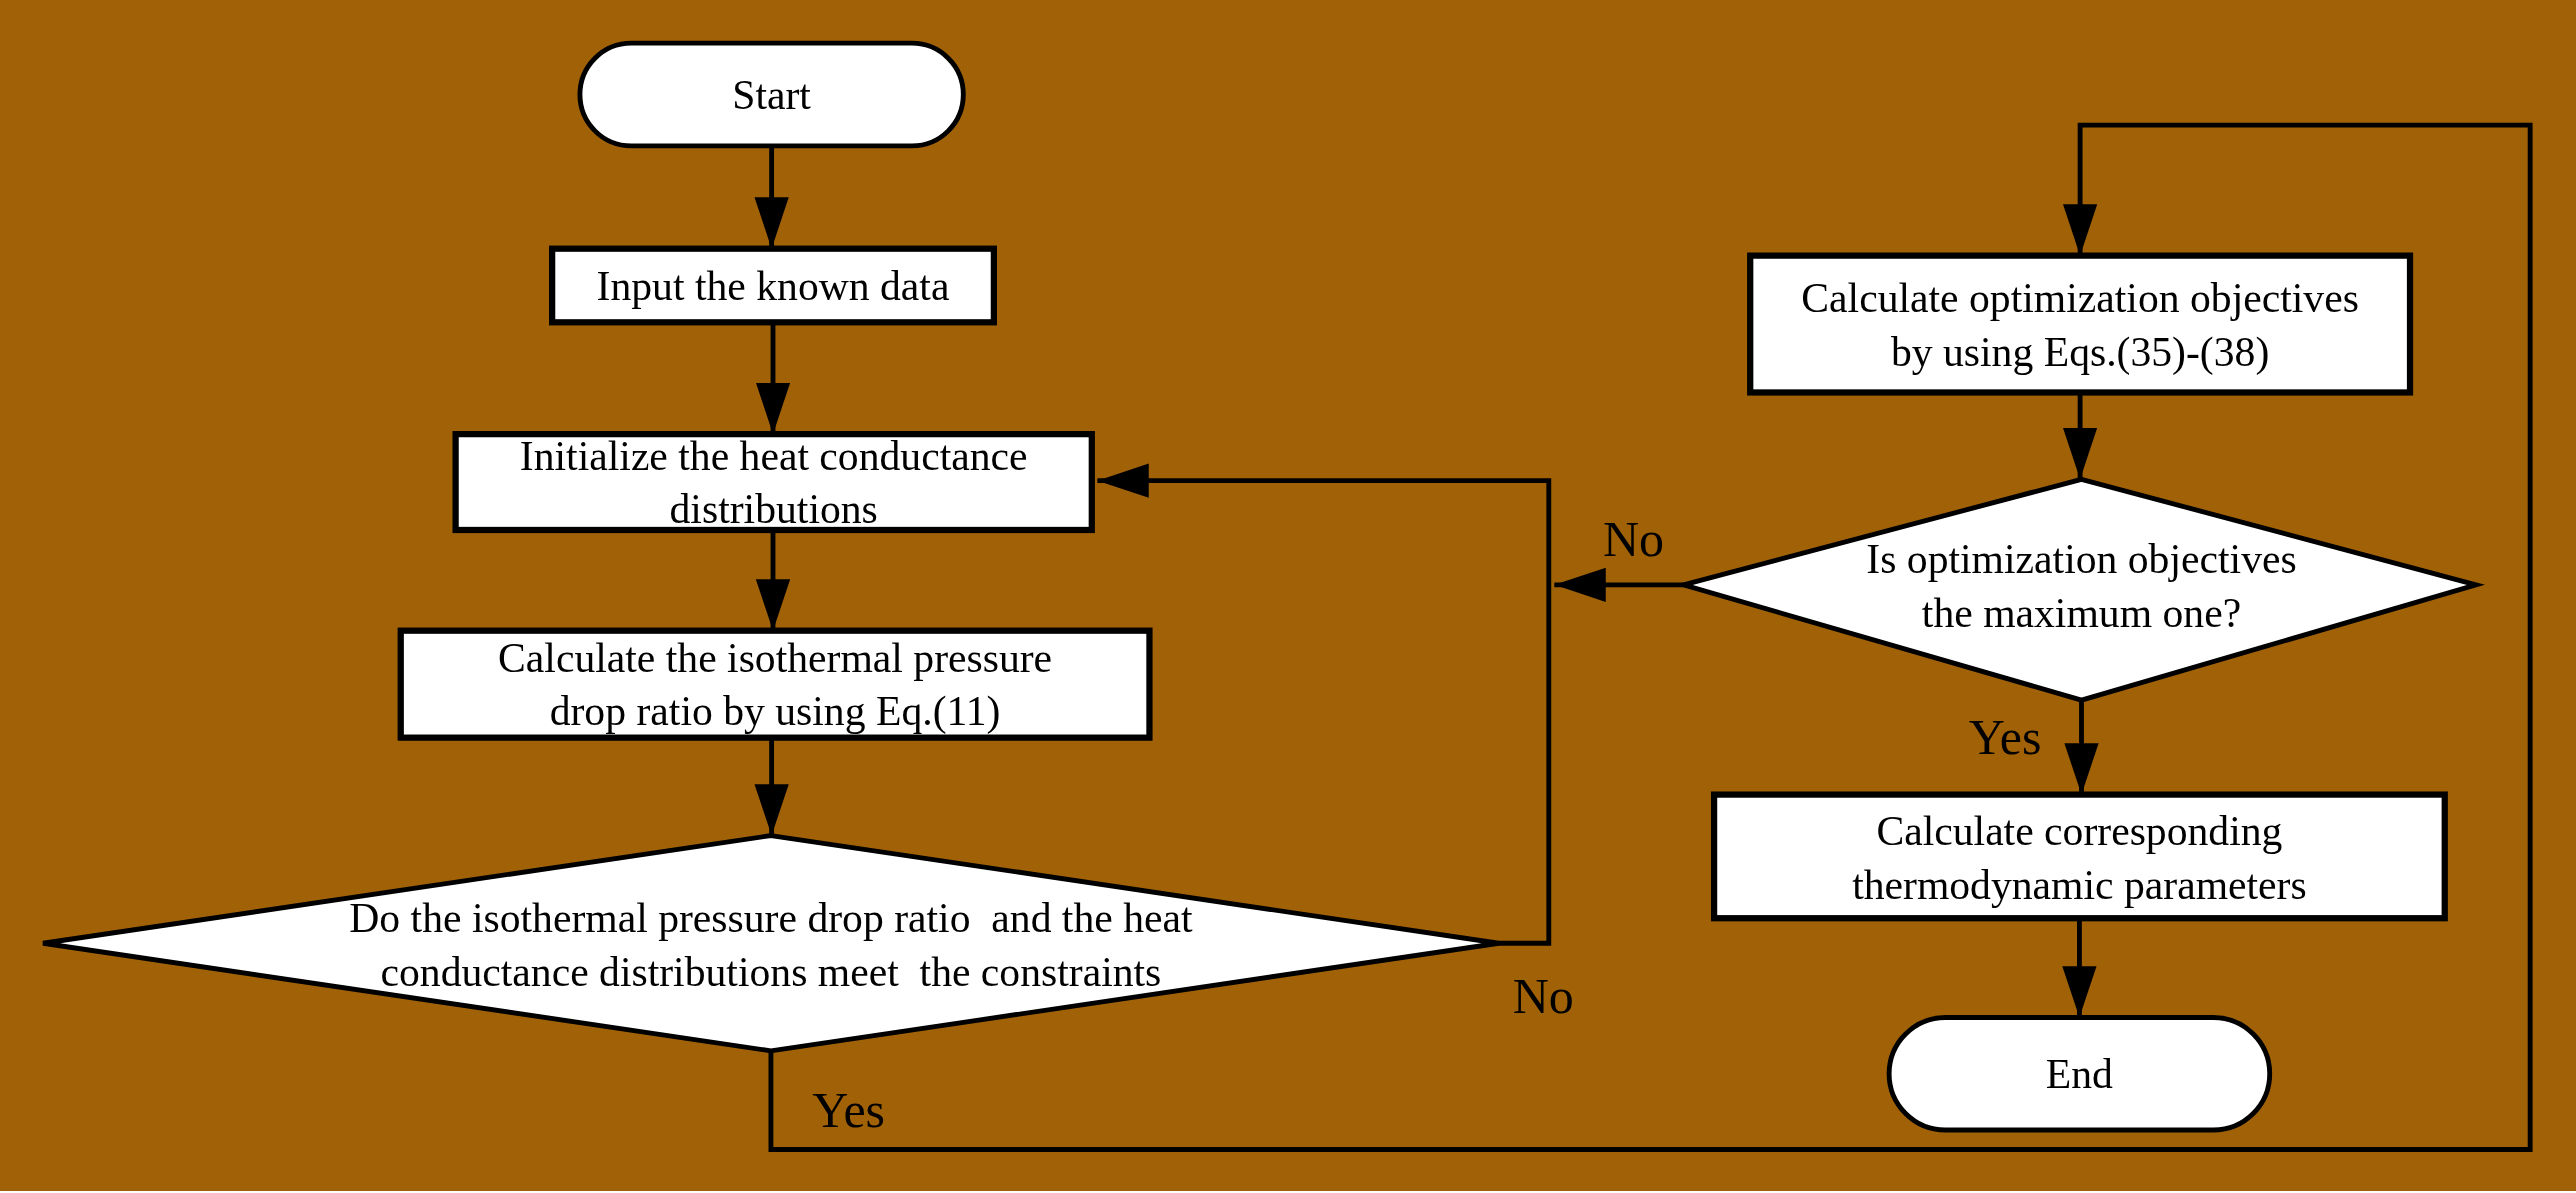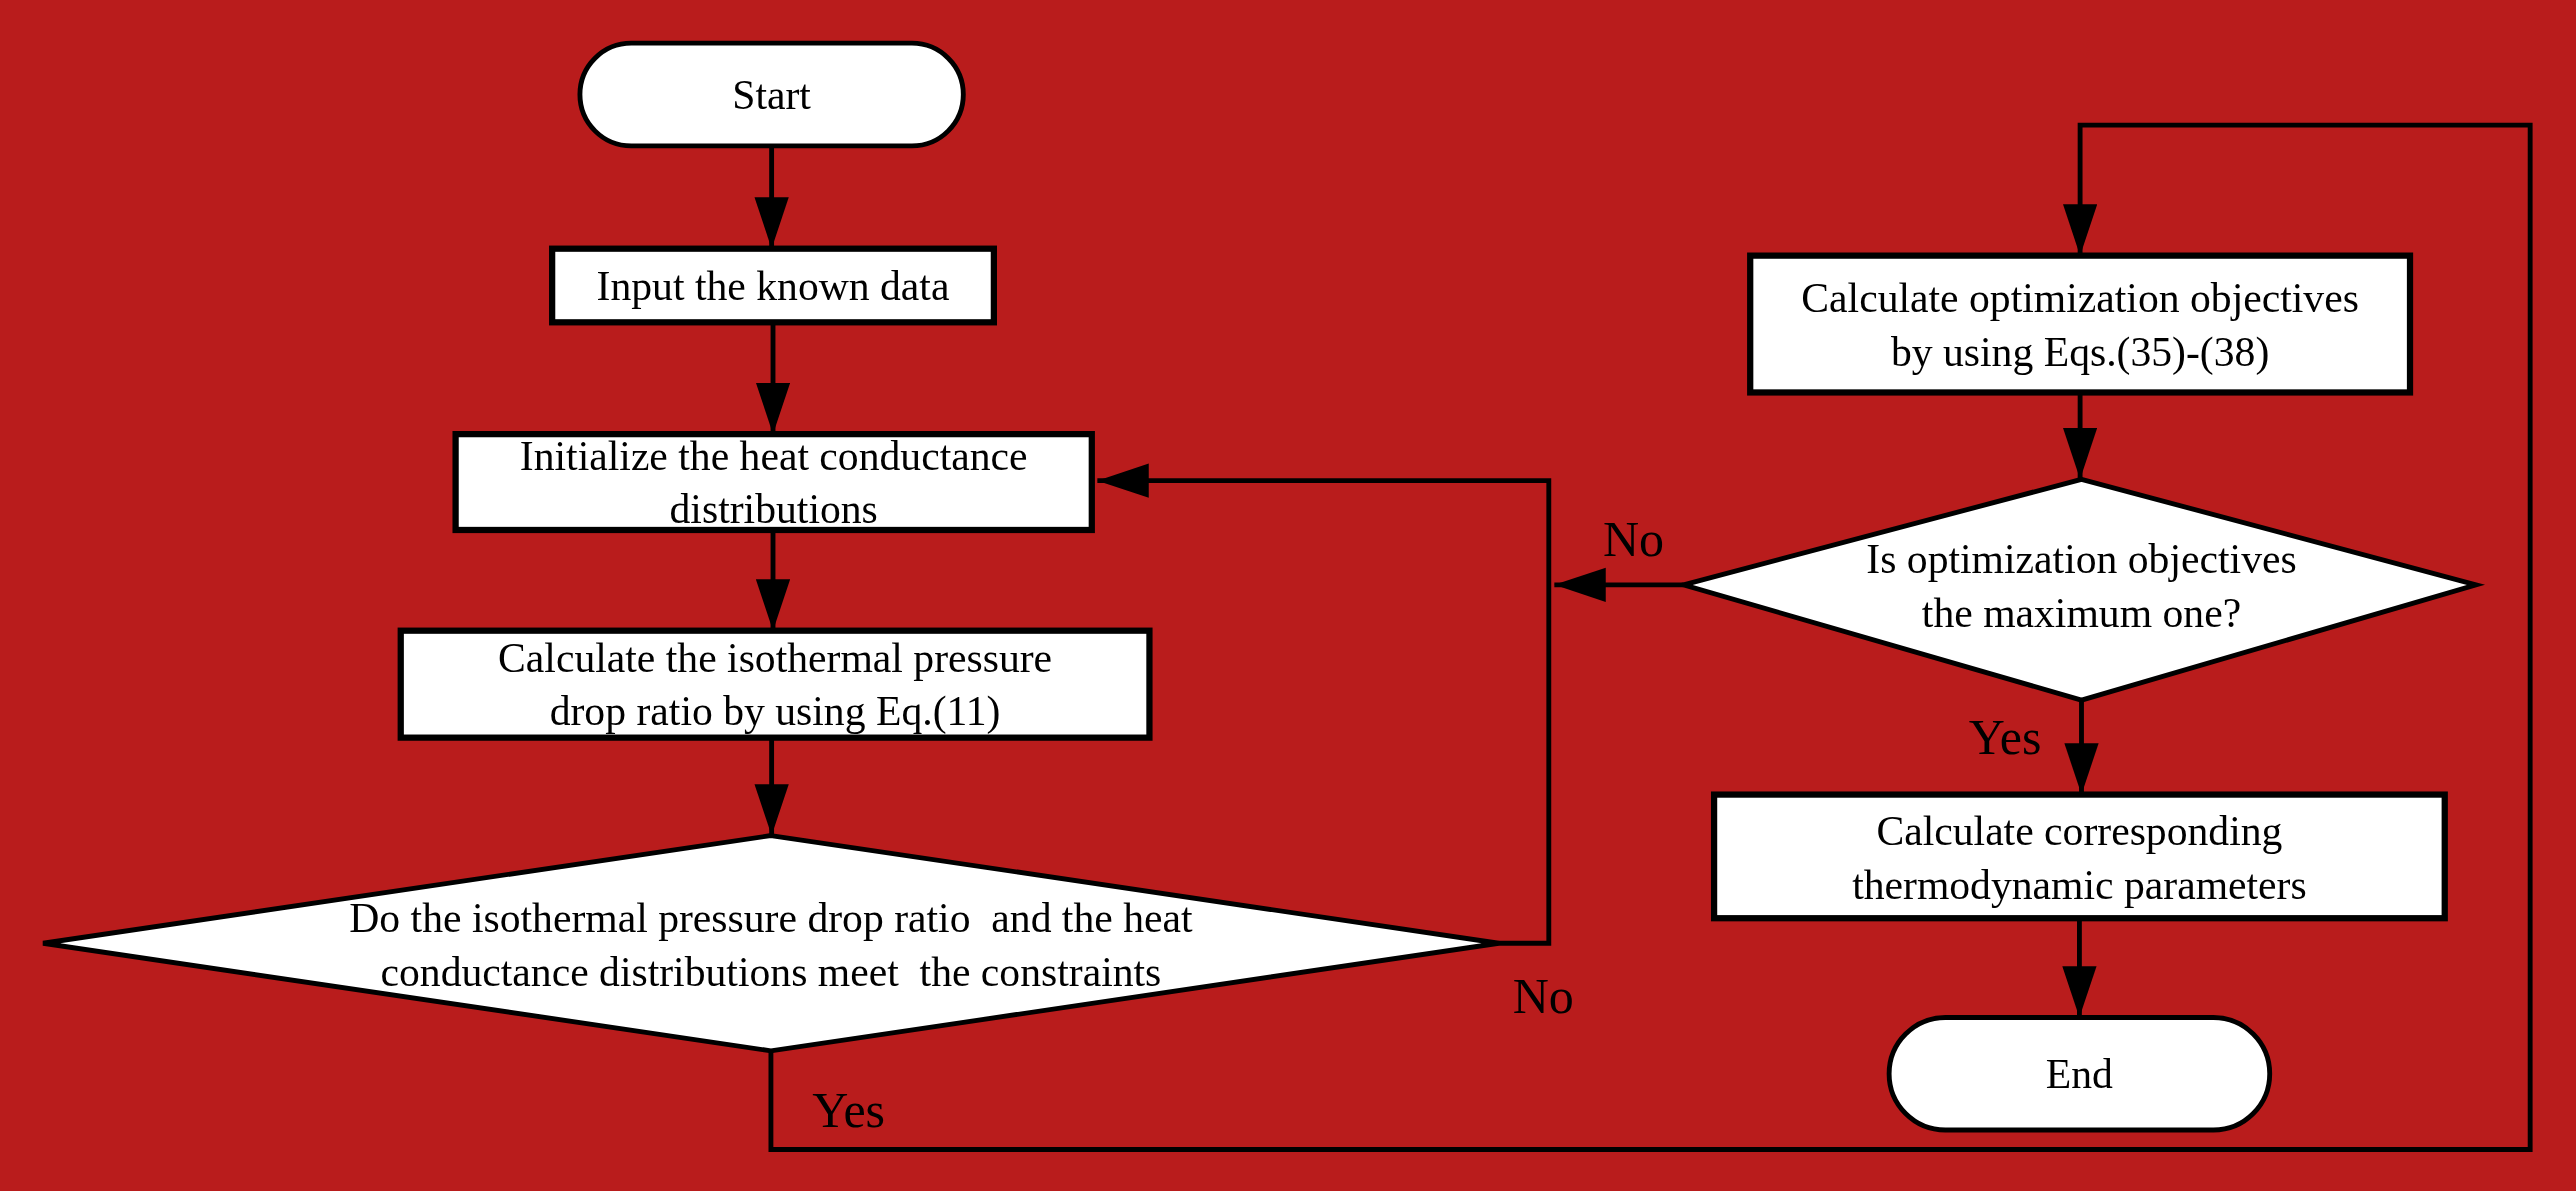--- a/index.html
+++ b/index.html
@@ -3,21 +3,21 @@
 <meta charset="utf-8">
 <style>
   html, body {
     margin: 0;
     padding: 0;
     background: #ffffff;
   }
   .canvas-wrap {
     width: 2576px;
     height: 1191px;
-    background: #b91c1c;
+    background: #a16207;
     position: relative;
   }
   svg.flowchart {
     display: block;
     width: 2576px;
     height: 1194px;
   }
   .shape {
     fill: #ffffff;
     stroke: #000000;

